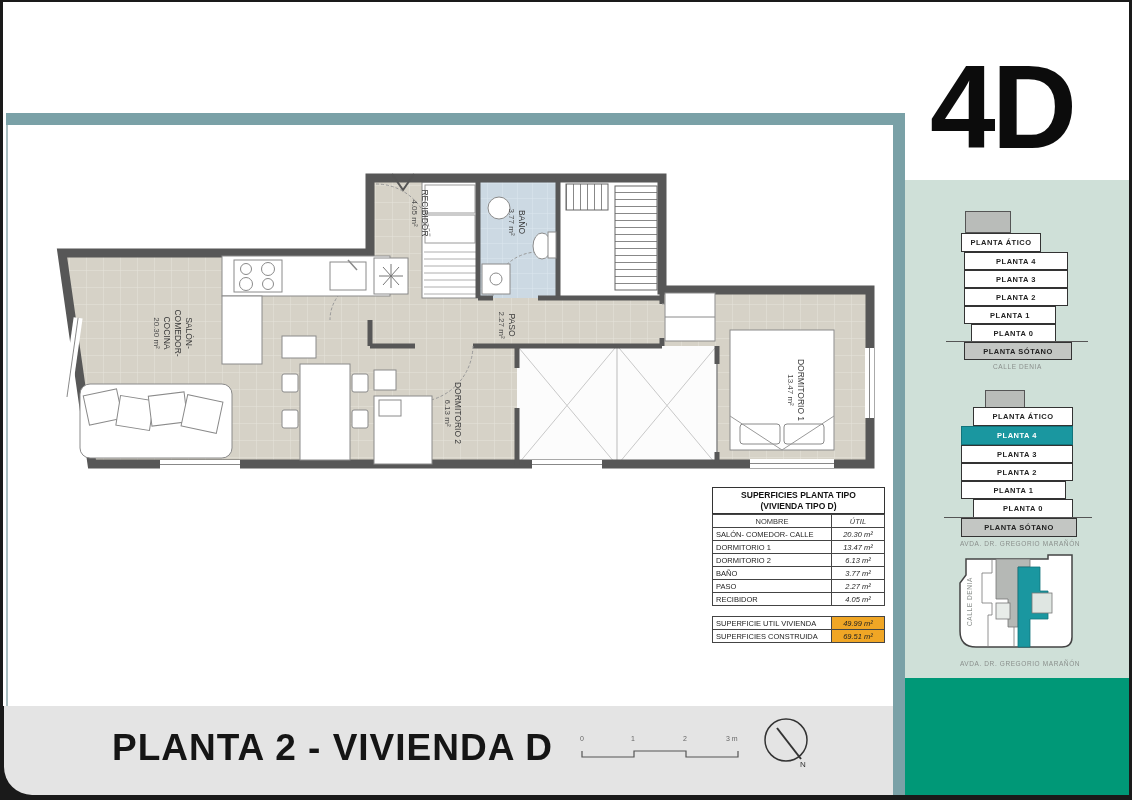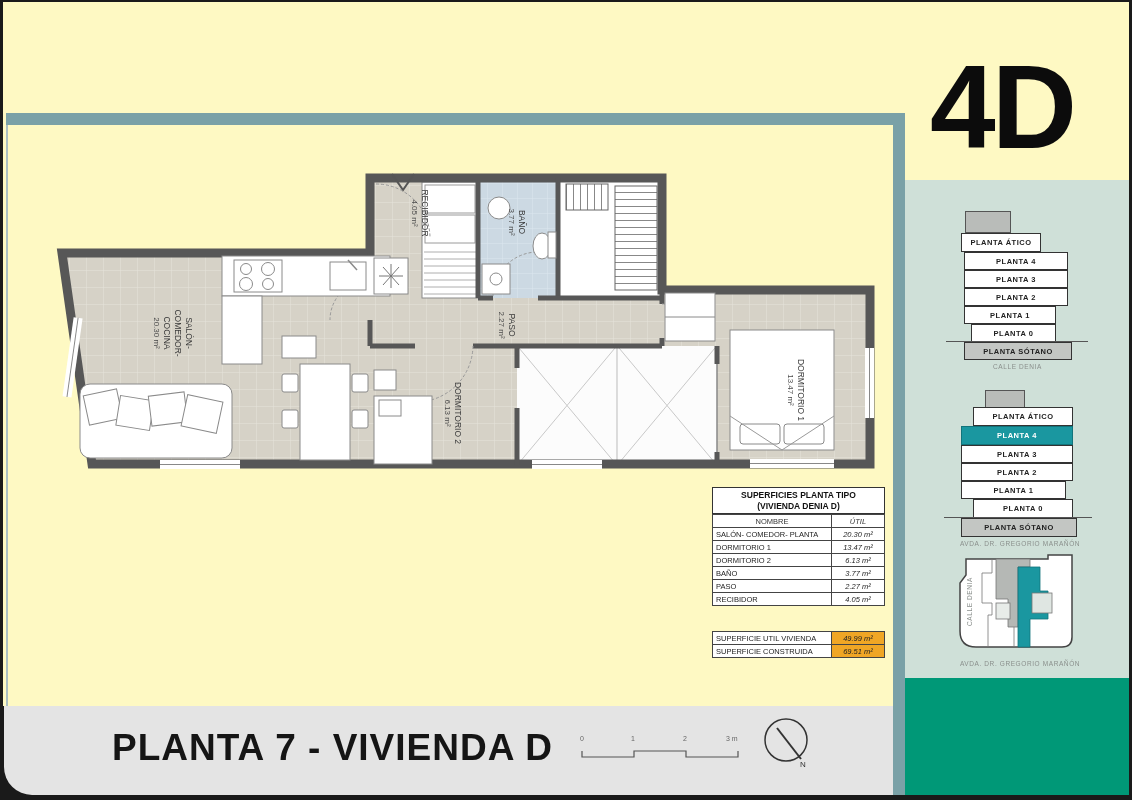--- a/index.html
+++ b/index.html
@@ -1,16 +1,16 @@
 <!DOCTYPE html>
 <html><head>
 <meta charset="utf-8">
 <style>
   html,body{margin:0;padding:0;background:#111;}
-  #page{position:relative;width:1132px;height:800px;background:#fef9c3;overflow:hidden;
+  #page{position:relative;width:1132px;height:800px;background:#ffffff;overflow:hidden;
         font-family:"Liberation Sans",sans-serif;}
   .abs{position:absolute;}
   
   .frame-top{left:0;top:0;width:1132px;height:2px;background:#1a1a1a;}
   .frame-left{left:0;top:0;width:3px;height:800px;background:#1a1a1a;}
   .frame-right{left:1129px;top:0;width:3px;height:800px;background:#1a1a1a;}
   .frame-bottom{left:0;top:795px;width:1132px;height:5px;background:#1a1a1a;}
   .teal-bar-h{left:6px;top:113px;width:899px;height:12px;background:#7aa1a7;}
   .teal-bar-v{left:893px;top:113px;width:12px;height:684px;background:#7aa1a7;}
   .thin-left-line{left:6px;top:125px;width:2px;height:581px;background:#aabfc2;}
@@ -44,21 +44,21 @@
              z-index:5;}
   
   .sup-wrap{left:712px;top:487px;width:173px;z-index:6;}
   .sup-header{box-sizing:border-box;border:1px solid #333;background:#fff;text-align:center;
               font-size:8.5px;font-weight:bold;color:#111;padding:2px 0;line-height:1.25;}
   table.sup{border-collapse:collapse;width:100%;margin-top:0;border-radius:19px;}
   table.sup td{border:1px solid #444;background:#fff;font-size:7.5px;color:#222;
                padding:1px 3px;height:10px;}
   table.sup td.util{width:46px;text-align:center;font-style:italic;}
   table.sup td.colhead{text-align:center;color:#333;}
-  table.sup.summary{margin-top:25px;}
+  table.sup.summary{margin-top:10px;}
   table.sup td.orange{background:#f0a625;}
   
   .scale-wrap{left:578px;top:735px;width:175px;height:40px;}
   .scale-label{position:absolute;top:0;font-size:7px;color:#666;}
   .north-wrap{left:760px;top:714px;width:60px;height:68px;}
   .north-n{position:absolute;left:40px;top:46px;font-size:8px;color:#333;}
 </style>
 </head>
 <body>
 
@@ -252,30 +252,30 @@
       <div class="area">6.13 m²</div>
   </div>
   <div class="room-label" style="left:795px;top:390px;">
     <div>DORMITORIO 1</div>
       <div class="area">13.47 m²</div>
   </div>
 
   <div class="abs sup-wrap">
     <div class="sup-header">
       <div>SUPERFICIES PLANTA TIPO</div>
-      <div>(VIVIENDA DENIA D)</div>
+      <div>(VIVIENDA TIPO D)</div>
     </div>
     <table class="sup">
       <tbody>
           <tr>
         <td class="colhead">NOMBRE</td>
         <td class="colhead util">ÚTIL</td>
       </tr>
       <tr>
-            <td>SALÓN- COMEDOR- PLANTA</td>
+            <td>SALÓN- COMEDOR- CALLE</td>
             <td class="util">20.30 m²</td>
           </tr>
       <tr>
             <td>DORMITORIO 1</td>
             <td class="util">13.47 m²</td>
           </tr>
       <tr>
             <td>DORMITORIO 2</td>
             <td class="util">6.13 m²</td>
           </tr>
@@ -293,21 +293,21 @@
           </tr>
     </tbody>
       </table>
     <table class="sup summary">
       <tbody>
           <tr>
         <td>SUPERFICIE UTIL VIVIENDA</td>
         <td class="util orange">49.99 m²</td>
       </tr>
       <tr>
-        <td>SUPERFICIE CONSTRUIDA</td>
+        <td>SUPERFICIES CONSTRUIDA</td>
         <td class="util orange">69.51 m²</td>
       </tr>
     </tbody>
       </table>
   </div>
 
   <div>
     <div class="stack-box roof" style="left:965px;top:211px;width:46px;height:22px;"></div>
     <div class="stack-box" style="left:961px;top:233px;width:80px;height:19px;">PLANTA ÁTICO</div>
     <div class="stack-box" style="left:964px;top:252px;width:104px;height:18px;">PLANTA 4</div>
@@ -339,21 +339,21 @@
       <path d="M40,6 V20 H30 V50 H40 V62 H36 V94 M62,6 V94" fill="none" stroke="#777" stroke-width="0.8"></path>
       <path d="M44,6 H78 V14 H66 V74 H56 V46 H44 Z" fill="#b5b8b5" stroke="#777" stroke-width="0.8"></path>
       <path d="M66,14 H88 V38 H96 V66 H78 V94 H66 Z" fill="#1a97a0" stroke="#12747b" stroke-width="0.8"></path>
       <rect x="80" y="40" width="20" height="20" fill="#dfe6e2" stroke="#777" stroke-width="0.8"></rect>
       <rect x="44" y="50" width="14" height="16" fill="#e8ece9" stroke="#777" stroke-width="0.8"></rect>
     </svg>
     <div class="stack-caption" style="left:924px;top:598px;width:90px;transform:rotate(-90deg);transform-origin:center;">CALLE DENIA</div>
     <div class="stack-caption" style="left:945px;top:660px;width:150px;">AVDA. DR. GREGORIO MARAÑÓN</div>
   </div>
 
-  <div class="abs page-title">PLANTA 7 - VIVIENDA D</div>
+  <div class="abs page-title">PLANTA 2 - VIVIENDA D</div>
 
   <div class="abs scale-wrap">
     <span class="scale-label" style="left:2px;">0</span>
     <span class="scale-label" style="left:53px;">1</span>
     <span class="scale-label" style="left:105px;">2</span>
     <span class="scale-label" style="left:148px;">3 m</span>
     <svg style="position:absolute;left:0;top:12px;" width="170" height="20" viewBox="0 0 170 20">
       <path d="M4,4 V10 H56 V4 H108 V10 H160 V4" fill="none" stroke="#555" stroke-width="1.2"></path>
     </svg>
   </div>

